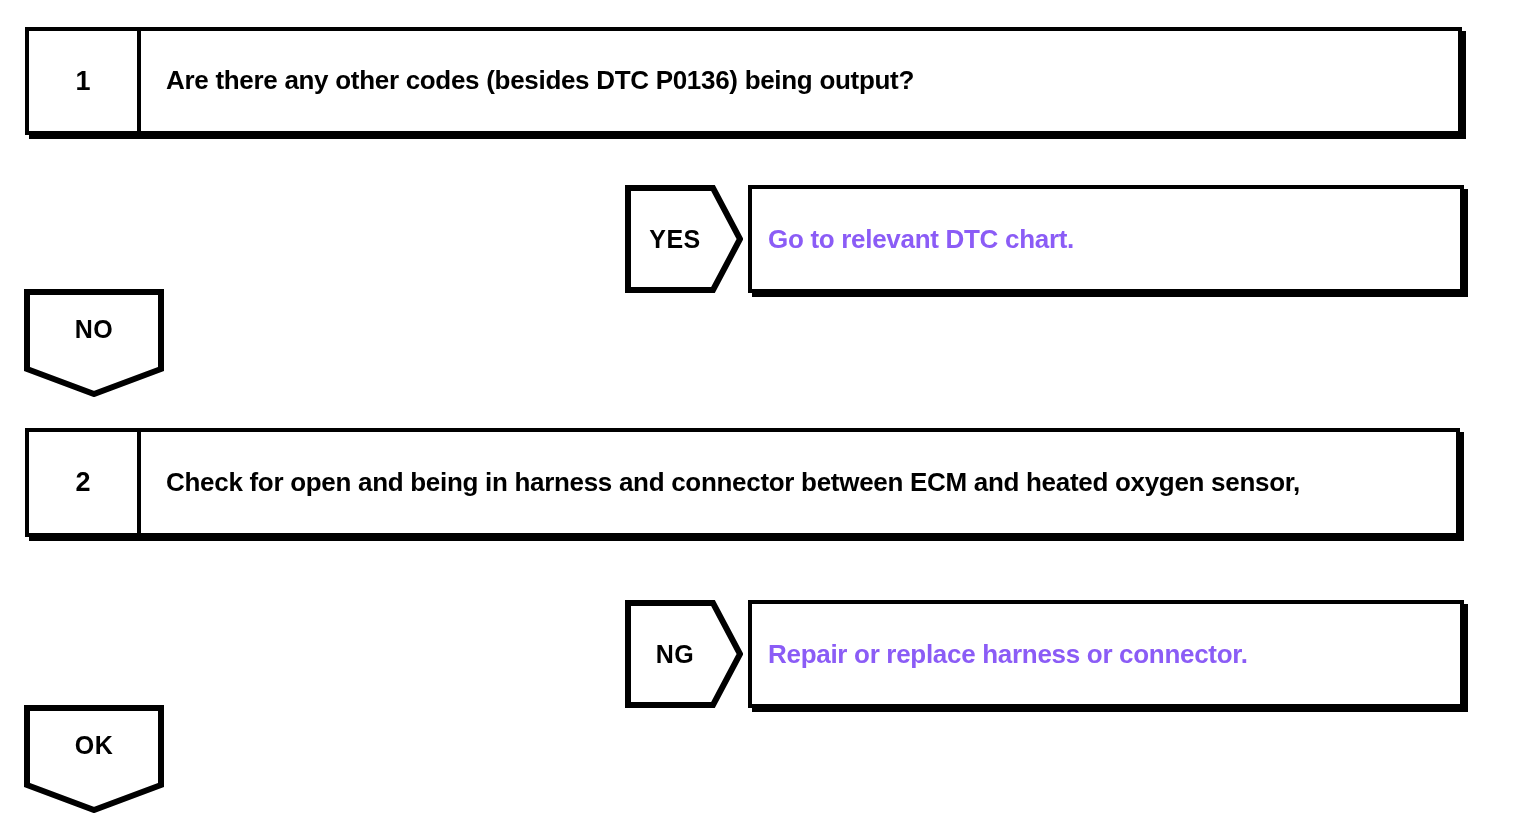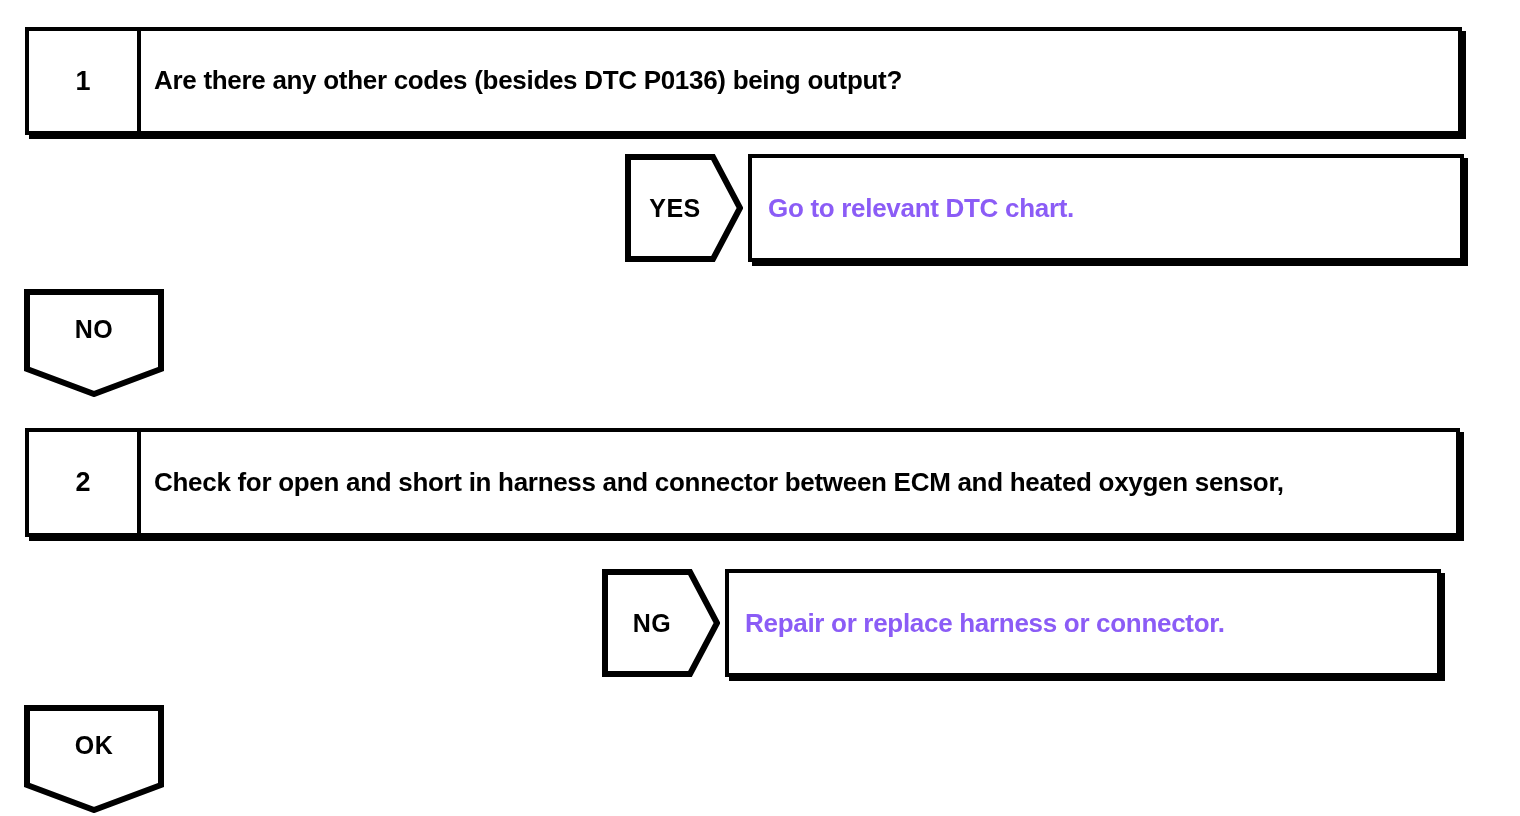--- a/index.html
+++ b/index.html
@@ -42,36 +42,37 @@
     font-size: 27px;
     font-weight: bold;
     color: #000;
     letter-spacing: 0px;
   }
   .step-text {
     box-sizing: border-box;
     flex: 1 1 auto;
     display: flex;
     align-items: center;
-    padding-left: 13px;
+    padding-left: 25px;
     padding-right: 10px;
     font-size: 26px;
     font-weight: bold;
     color: #000;
     line-height: 1.28;
     letter-spacing: -0.3px;
   }
 
   #step-1 { left: 25px;  top: 27px;  width: 1437px; height: 108px; }
   #step-2 { left: 25px;  top: 428px; width: 1435px; height: 109px; }
 
   
   .result-row {
     position: absolute;
     height: 108px;
+    margin-top: 31px;
   }
   .tag {
     position: absolute;
     left: 0;
     top: 0;
     width: 118px;
     height: 108px;
     box-sizing: border-box;
   }
   .tag svg { display: block; width: 118px; height: 108px; }
@@ -102,21 +103,21 @@
     padding-left: 16px;
     padding-right: 10px;
     font-size: 26px;
     font-weight: bold;
     color: #8b5cf6;
     letter-spacing: -0.3px;
     box-shadow: 4px 4px 0 0 #000;
   }
 
   #result-yes { left: 625px; top: 154px; width: 840px; }
-  #result-ng  { left: 602px; top: 569px; width: 840px; }
+  #result-ng  { left: 625px; top: 569px; width: 840px; }
   #result-yes .result-box { width: 716px; }
   #result-ng  .result-box { width: 716px; }
 
   
   .flag {
     position: absolute;
     width: 140px;
     height: 108px;
     margin-top: 12px;
   }
@@ -160,21 +161,21 @@
 
   <div class="flag" id="flag-no">
     <svg viewBox="0 0 140 108" xmlns="http://www.w3.org/2000/svg" aria-hidden="true">
       <polygon points="3,3 137,3 137,80 70,105 3,80" fill="#ffffff" stroke="#000000" stroke-width="6" stroke-linejoin="miter"></polygon>
     </svg>
     <div class="flag-label">NO</div>
   </div>
 
   <div class="step-row" id="step-2">
     <div class="step-num">2</div>
-    <div class="step-text">Check for open and short in harness and connector between ECM and heated oxygen sensor,</div>
+    <div class="step-text">Check for open and being in harness and connector between ECM and heated oxygen sensor,</div>
   </div>
 
   <div class="result-row" id="result-ng">
     <div class="tag">
       <svg viewBox="0 0 118 108" xmlns="http://www.w3.org/2000/svg" aria-hidden="true">
         <polygon points="3,3 88,3 115,54 88,105 3,105" fill="#ffffff" stroke="#000000" stroke-width="6" stroke-linejoin="miter"></polygon>
       </svg>
       <div class="tag-label">NG</div>
     </div>
     <div class="result-box">Repair or replace harness or connector.</div>

